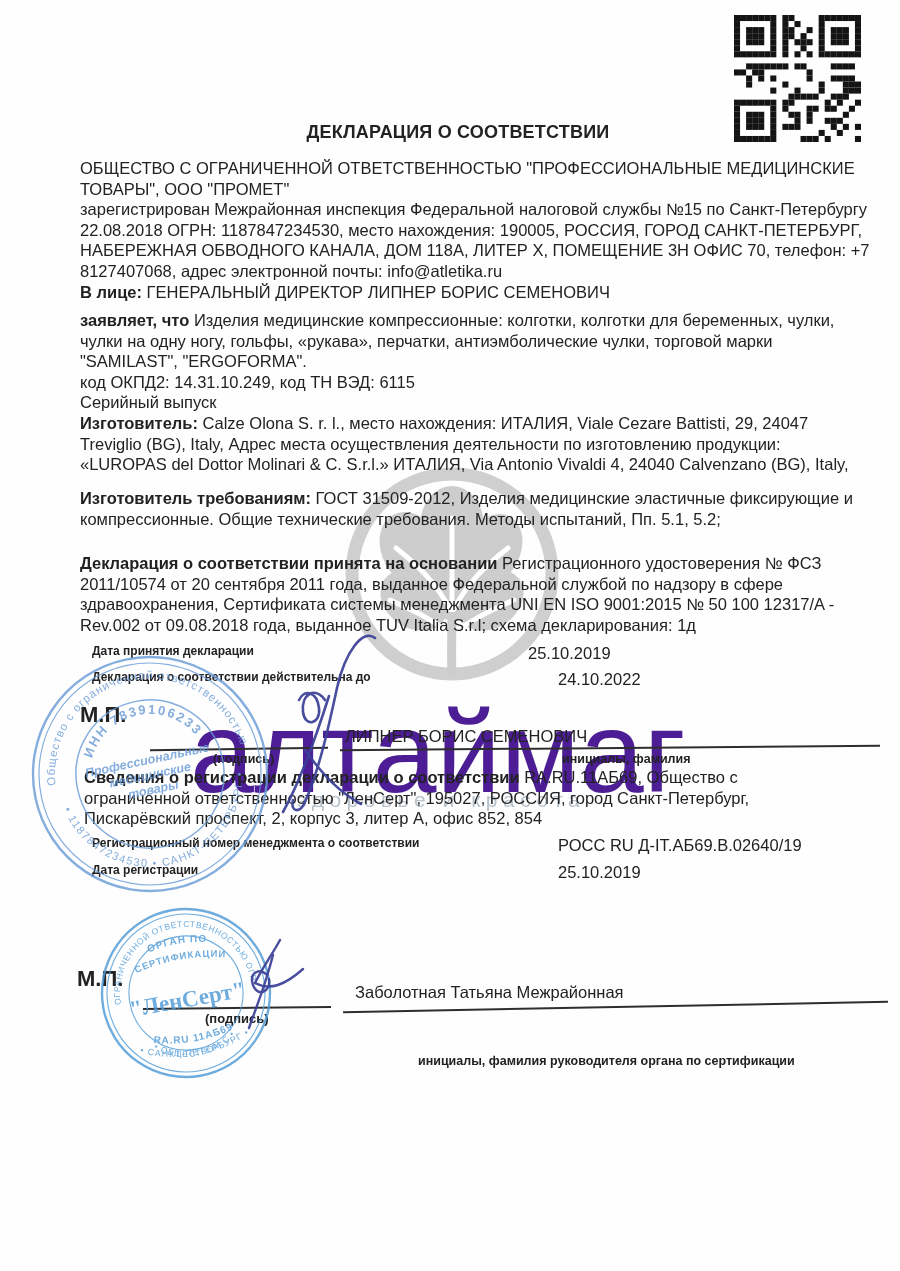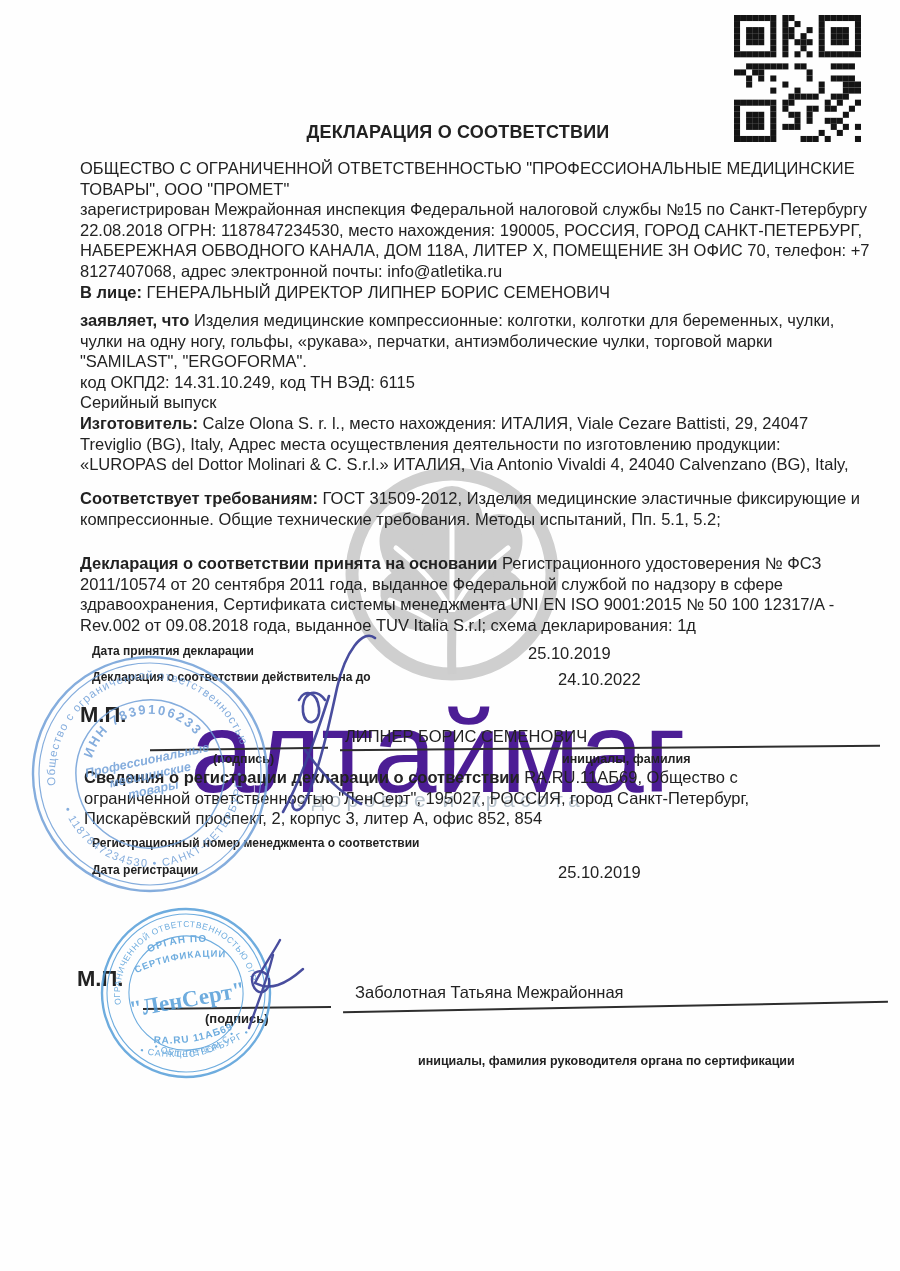--- a/index.html
+++ b/index.html
@@ -247,41 +247,42 @@
       <rect x="90" y="120" width="6" height="6" fill="#141414"></rect>
       <rect x="120" y="120" width="6" height="6" fill="#141414"></rect>
     </svg>
 
   <div class="abs title">ДЕКЛАРАЦИЯ О СООТВЕТСТВИИ</div>
 
   <div class="abs block" style="top:158px;"><span>ОБЩЕСТВО С ОГРАНИЧЕННОЙ ОТВЕТСТВЕННОСТЬЮ "ПРОФЕССИОНАЛЬНЫЕ МЕДИЦИНСКИЕ ТОВАРЫ", ООО "ПРОМЕТ"</span><br><span>зарегистрирован Межрайонная инспекция Федеральной налоговой службы №15 по Санкт-Петербургу 22.08.2018 ОГРН: 1187847234530, место нахождения: 190005, РОССИЯ, ГОРОД САНКТ-ПЕТЕРБУРГ, НАБЕРЕЖНАЯ ОБВОДНОГО КАНАЛА, ДОМ 118А, ЛИТЕР Х, ПОМЕЩЕНИЕ 3Н ОФИС 70, телефон: +7 8127407068, адрес электронной почты: info@atletika.ru</span><br><b>В лице: </b><span>ГЕНЕРАЛЬНЫЙ ДИРЕКТОР ЛИПНЕР БОРИС СЕМЕНОВИЧ</span></div>
 
   <div class="abs block" style="top:310px;"><b>заявляет, что </b><span>Изделия медицинские компрессионные: колготки, колготки для беременных, чулки, чулки на одну ногу, гольфы, «рукава», перчатки, антиэмболические чулки, торговой марки "SAMILAST", "ERGOFORMA".</span><br><span>код ОКПД2: 14.31.10.249, код ТН ВЭД: 6115</span><br><span>Серийный выпуск</span><br><b>Изготовитель: </b><span>Calze Olona S. r. l., место нахождения: ИТАЛИЯ, Viale Cezare Battisti, 29, 24047 Treviglio (BG), Italy, Адрес места осуществления деятельности по изготовлению продукции: «LUROPAS del Dottor Molinari &amp; C. S.r.l.» ИТАЛИЯ, Via Antonio Vivaldi 4, 24040 Calvenzano (BG), Italy,</span></div>
 
-  <div class="abs block" style="top:488px;"><b>Соответствует требованиям: </b><span>ГОСТ 31509-2012, Изделия медицинские эластичные фиксирующие и компрессионные. Общие технические требования. Методы испытаний, Пп. 5.1, 5.2;</span></div>
+  <div class="abs block" style="top:488px;"><b>Изготовитель требованиям: </b><span>ГОСТ 31509-2012, Изделия медицинские эластичные фиксирующие и компрессионные. Общие технические требования. Методы испытаний, Пп. 5.1, 5.2;</span></div>
 
   <div class="abs block" style="top:553px;"><b>Декларация о соответствии принята на основании </b><span>Регистрационного удостоверения № ФСЗ 2011/10574 от 20 сентября 2011 года, выданное Федеральной службой по надзору в сфере здравоохранения, Сертификата системы менеджмента UNI EN ISO 9001:2015 № 50 100 12317/A  - Rev.002 от 09.08.2018 года, выданное TUV Italia S.r.l; схема декларирования: 1д</span></div>
 
   <div class="abs lbl" style="left:92px;top:644px;">Дата принятия декларации</div>
   <div class="abs val" style="left:528px;top:644px;">25.10.2019</div>
 
   <div class="abs lbl" style="left:92px;top:670px;">Декларация о соответствии действительна до</div>
   <div class="abs val" style="left:558px;top:670px;">24.10.2022</div>
 
   <div class="abs mp" style="left:80px;top:702px;">М.П.</div>
 
   <div class="abs val" style="left:345px;top:727px;">ЛИПНЕР БОРИС СЕМЕНОВИЧ</div>
   <div class="abs hline" style="left:150px;top:748px;width:178px;transform:rotate(-.8deg);"></div>
   <div class="abs hline" style="left:340px;top:747px;width:540px;transform:rotate(-.5deg);"></div>
   <div class="abs cap" style="left:213px;top:752px;">(подпись)</div>
   <div class="abs cap" style="left:562px;top:752px;">инициалы, фамилия</div>
 
   <div class="abs block" style="left:84px;top:767px;width:760px;"><b>Сведения о регистрации декларации о соответствии </b><span>RA.RU.11АБ69, Общество с ограниченной ответственностью "ЛенСерт", 195027, РОССИЯ, город Санкт-Петербург, Пискарёвский проспект, 2, корпус 3, литер А, офис 852, 854</span></div>
 
   <div class="abs lbl" style="left:92px;top:836px;">Регистрационный номер менеджмента о соответствии</div>
+  <div class="abs val" style="left:558px;top:836px;">РОСС RU Д-IT.АБ69.В.02640/19</div>
 
   <div class="abs lbl" style="left:92px;top:863px;">Дата регистрации</div>
   <div class="abs val" style="left:558px;top:863px;">25.10.2019</div>
 
   <div class="abs mp" style="left:77px;top:966px;">М.П.</div>
 
   <div class="abs val" style="left:355px;top:983px;">Заболотная Татьяна Межрайонная</div>
   <div class="abs hline" style="left:143px;top:1007px;width:188px;transform:rotate(-.6deg);"></div>
   <div class="abs hline" style="left:343px;top:1006px;width:545px;transform:rotate(-1.1deg);"></div>
   <div class="abs cap" style="left:205px;top:1011px;font-size:13px;">(подпись)</div>

